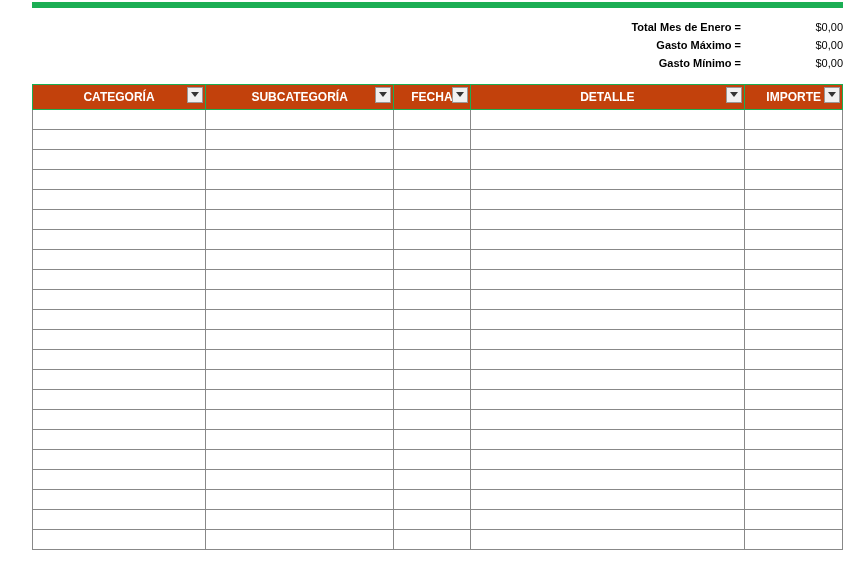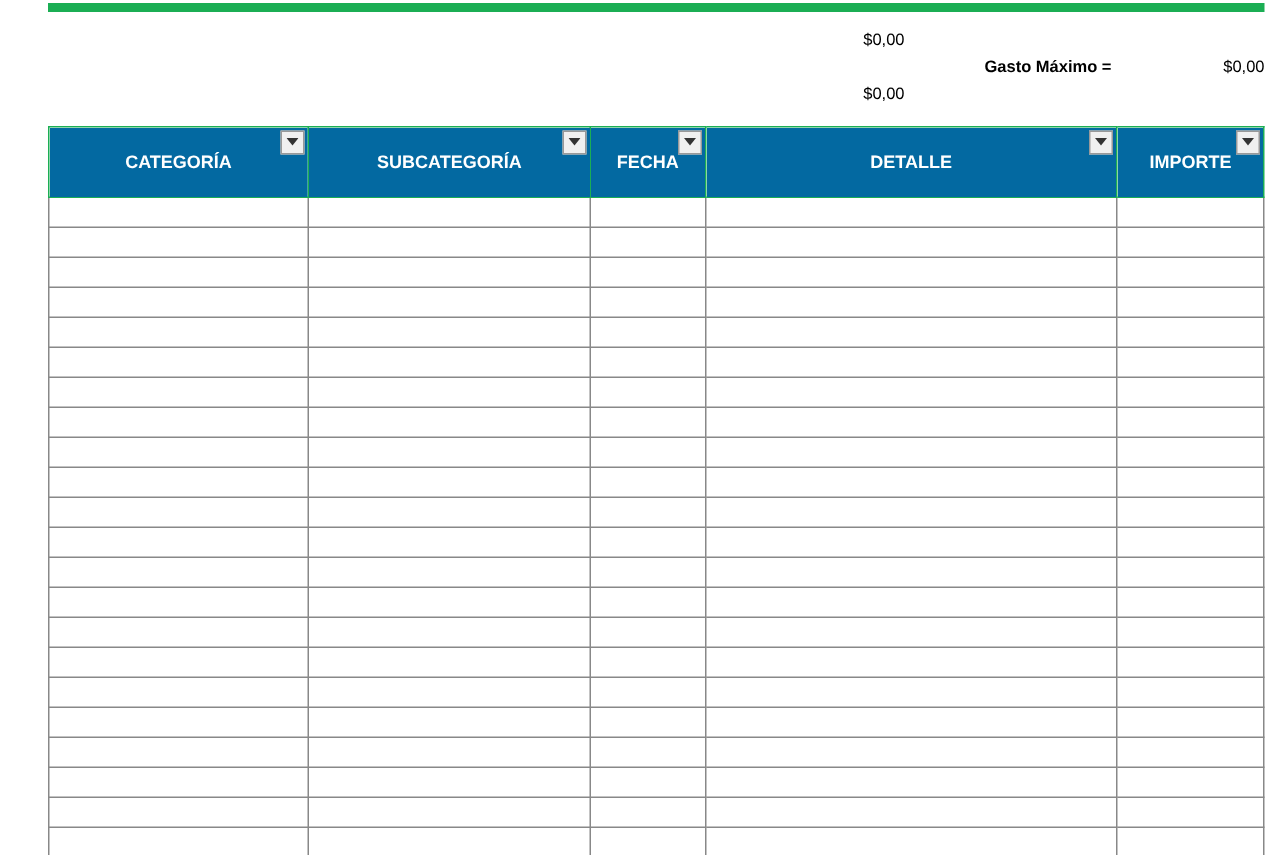--- a/index.html
+++ b/index.html
@@ -38,25 +38,25 @@
   .summary-value {
     width: 80px;
     text-align: right;
   }
   table {
     border-collapse: collapse;
     width: 100%;
     table-layout: fixed;
   }
   thead th {
-    background: #0369a1;
+    background: #c2410c;
     color: #fff;
     font-weight: bold;
     font-size: 12px;
-    padding: 16px 4px;
+    padding: 5px 4px;
     position: relative;
     border: 1px solid #1BAE54;
     text-align: center;
     margin-top: 12px;
   }
   .col-cat { width: 170px; }
   .col-sub { width: 185px; }
   .col-fec { width: 75px; }
   .col-det { width: 270px; }
   .col-imp { width: 96px; }
@@ -82,27 +82,29 @@
   }
   tbody tr:first-child td { border-top: none; }
 </style>
 </head>
 <body>
 
 <div class="title-bar"></div>
 
 <div class="summary">
   <div class="summary-row">
+    <span class="summary-label">Total Mes de Enero =</span>
     <span class="summary-value">$0,00</span>
   </div>
   <div class="summary-row">
     <span class="summary-label">Gasto Máximo =</span>
     <span class="summary-value">$0,00</span>
   </div>
   <div class="summary-row">
+    <span class="summary-label">Gasto Mínimo =</span>
     <span class="summary-value">$0,00</span>
   </div>
 </div>
 
 <table>
   <colgroup>
     <col class="col-cat">
       <col class="col-sub">
       <col class="col-fec">
       <col class="col-det">

